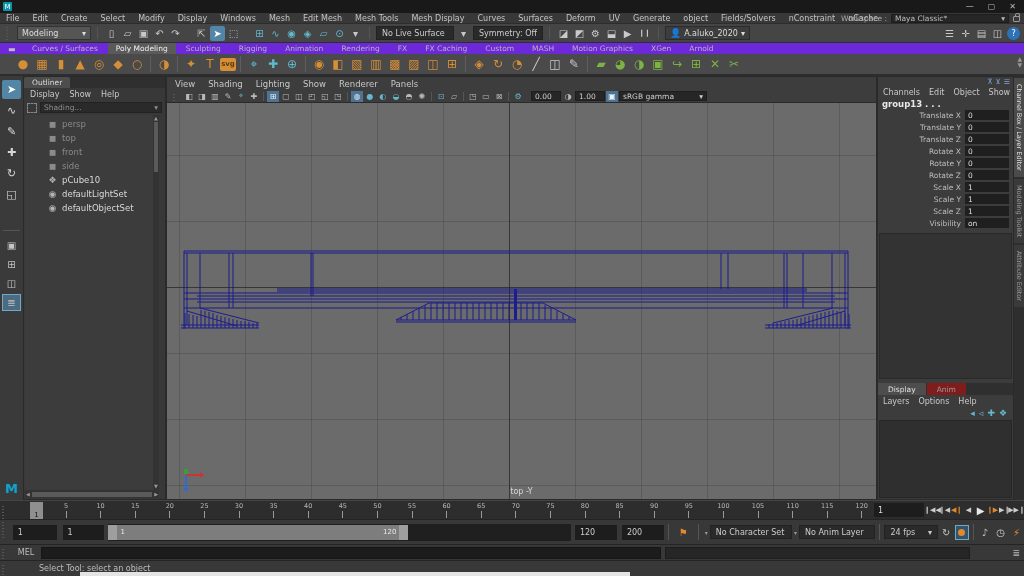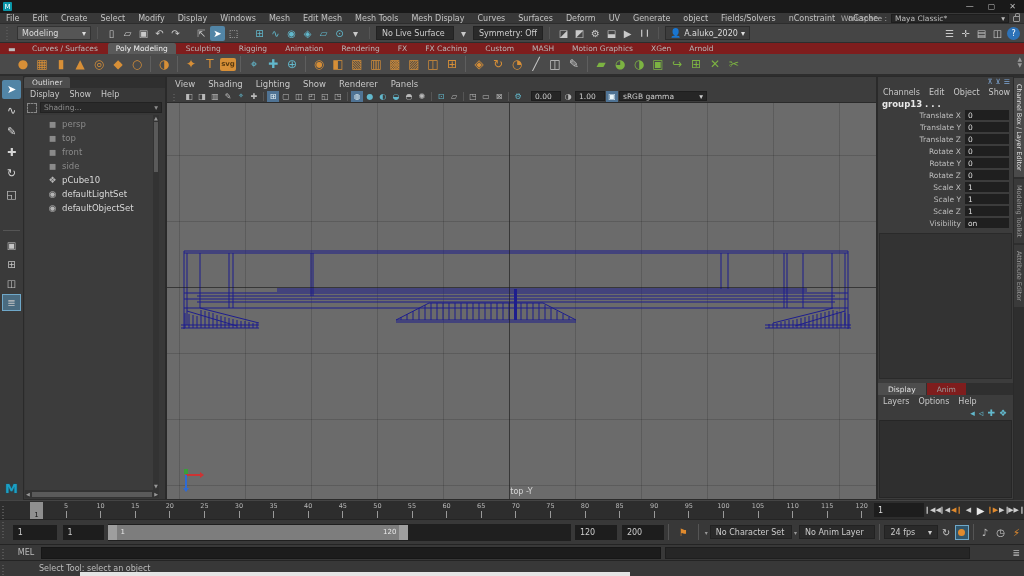--- a/index.html
+++ b/index.html
@@ -25,21 +25,21 @@
 #mode-dd{width:74px;height:14px;background:#555;border:1px solid #333;display:flex;align-items:center;justify-content:space-between;padding:0 4px;font-size:8px;color:#ddd;}
 .sicon{width:15px;height:15px;display:flex;align-items:center;justify-content:center;font-size:10px;color:#c9c9c9;border-radius:2px;}
 .sicon.teal{color:#62b8cc;}
 .sicon.hl{background:#5285a6;color:#fff;}
 .sfield{height:14px;background:#2a2a2a;border:1px solid #222;display:flex;align-items:center;padding:0 5px;font-size:8px;color:#ccc;}
 #user-chip{height:14px;display:flex;align-items:center;gap:3px;background:#3d3d3d;border:1px solid #2c2c2c;padding:0 4px;font-size:8px;color:#ddd;}
 #user-icon{color:#3d8fd6;font-size:9px;}
 #status-right{margin-left:auto;display:flex;gap:1px;}
 #whats-new{background:#2d72b8;color:#fff;border-radius:50%;width:13px;height:13px;display:flex;align-items:center;justify-content:center;font-size:8px;}
 
-#shelftabs{top:43px;left:0;width:1024px;height:11px;background:#7f1d1d;display:flex;align-items:flex-end;font-size:7.5px;color:#b5b5b5;padding-left:24px;gap:2px;}
+#shelftabs{top:43px;left:0;width:1024px;height:11px;background:#6d28d9;display:flex;align-items:flex-end;font-size:7.5px;color:#b5b5b5;padding-left:24px;gap:2px;}
 #shelftabs .tab{padding:1px 8px;white-space:nowrap;}
 #shelftabs .tab.active{background:#5a5a5a;color:#f0f0f0;border-radius:2px 2px 0 0;}
 #shelf-minus{position:absolute;left:8px;top:3px;color:#bbb;font-size:8px;}
 #shelficons{top:54px;left:0;width:1024px;height:22px;background:#4a4a4a;display:flex;align-items:center;padding-left:14px;gap:1px;border-bottom:2px solid #2d2d2d;}
 .shicon{width:18px;height:18px;display:flex;align-items:center;justify-content:center;font-size:12px;}
 .shicon.svgbadge{background:#d78f37;color:#5a3a10;font-size:7px;font-weight:bold;width:16px;height:13px;border-radius:2px;}
 .shsep{width:1px;height:16px;background:#2f2f2f;border-right:1px solid #5e5e5e;margin:0 3px;}
 #shelf-scroll{position:absolute;right:2px;top:2px;display:flex;flex-direction:column;gap:1px;color:#999;font-size:6px;line-height:5px;}
 
 #main{top:76px;left:0;width:1024px;height:424px;background:#2e2e2e;}

